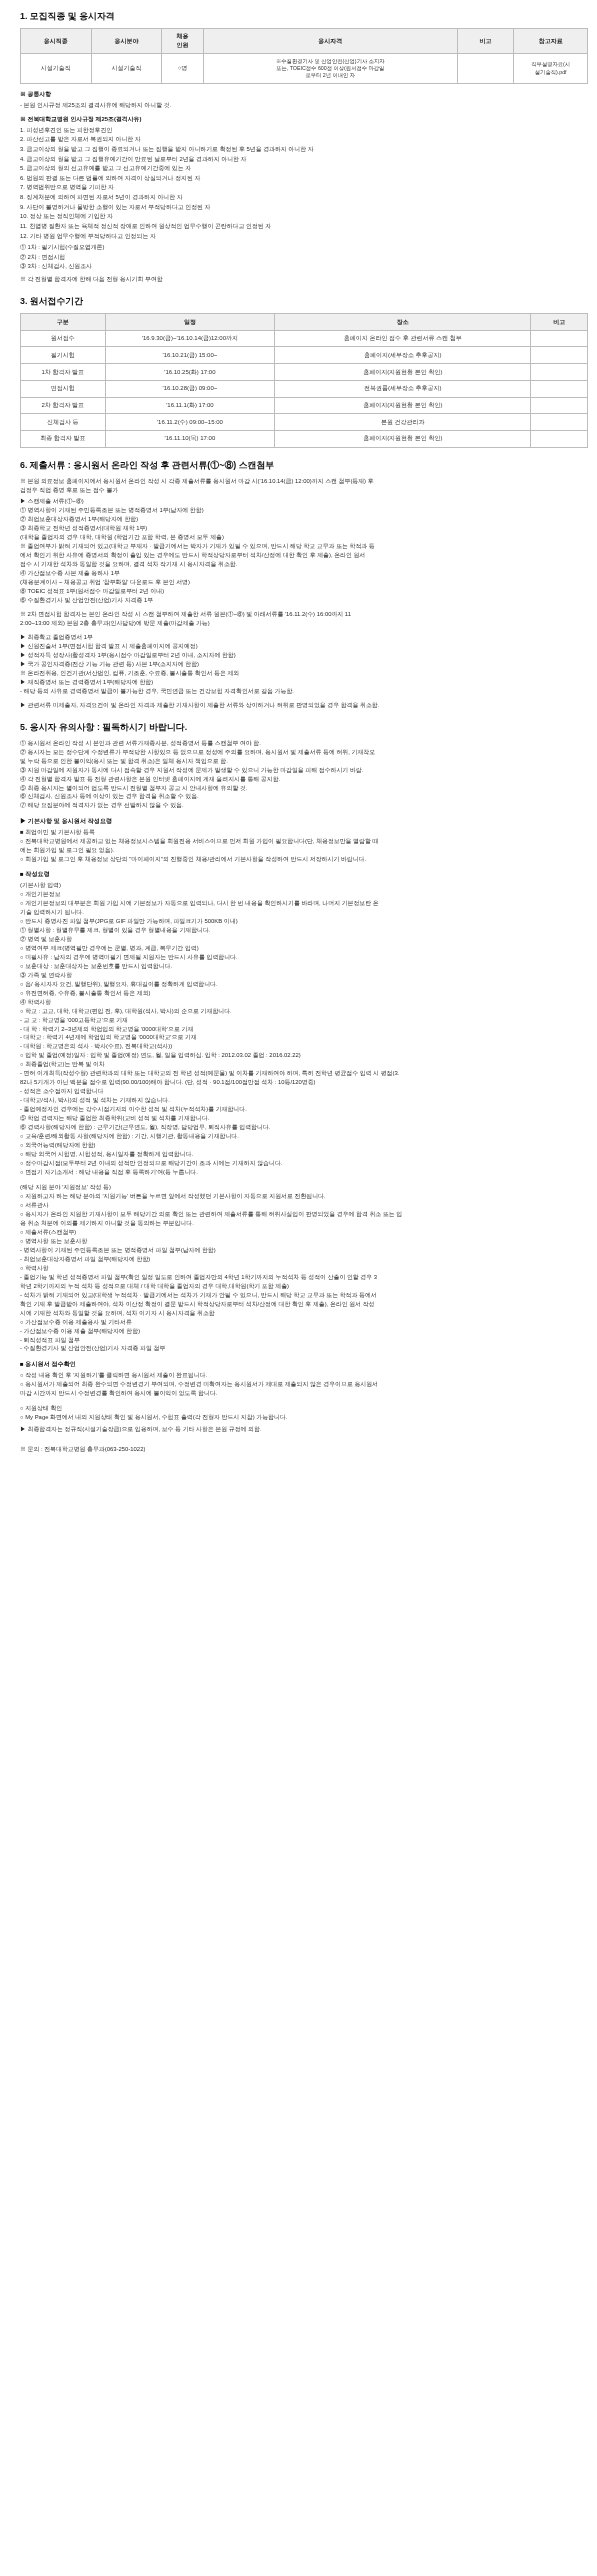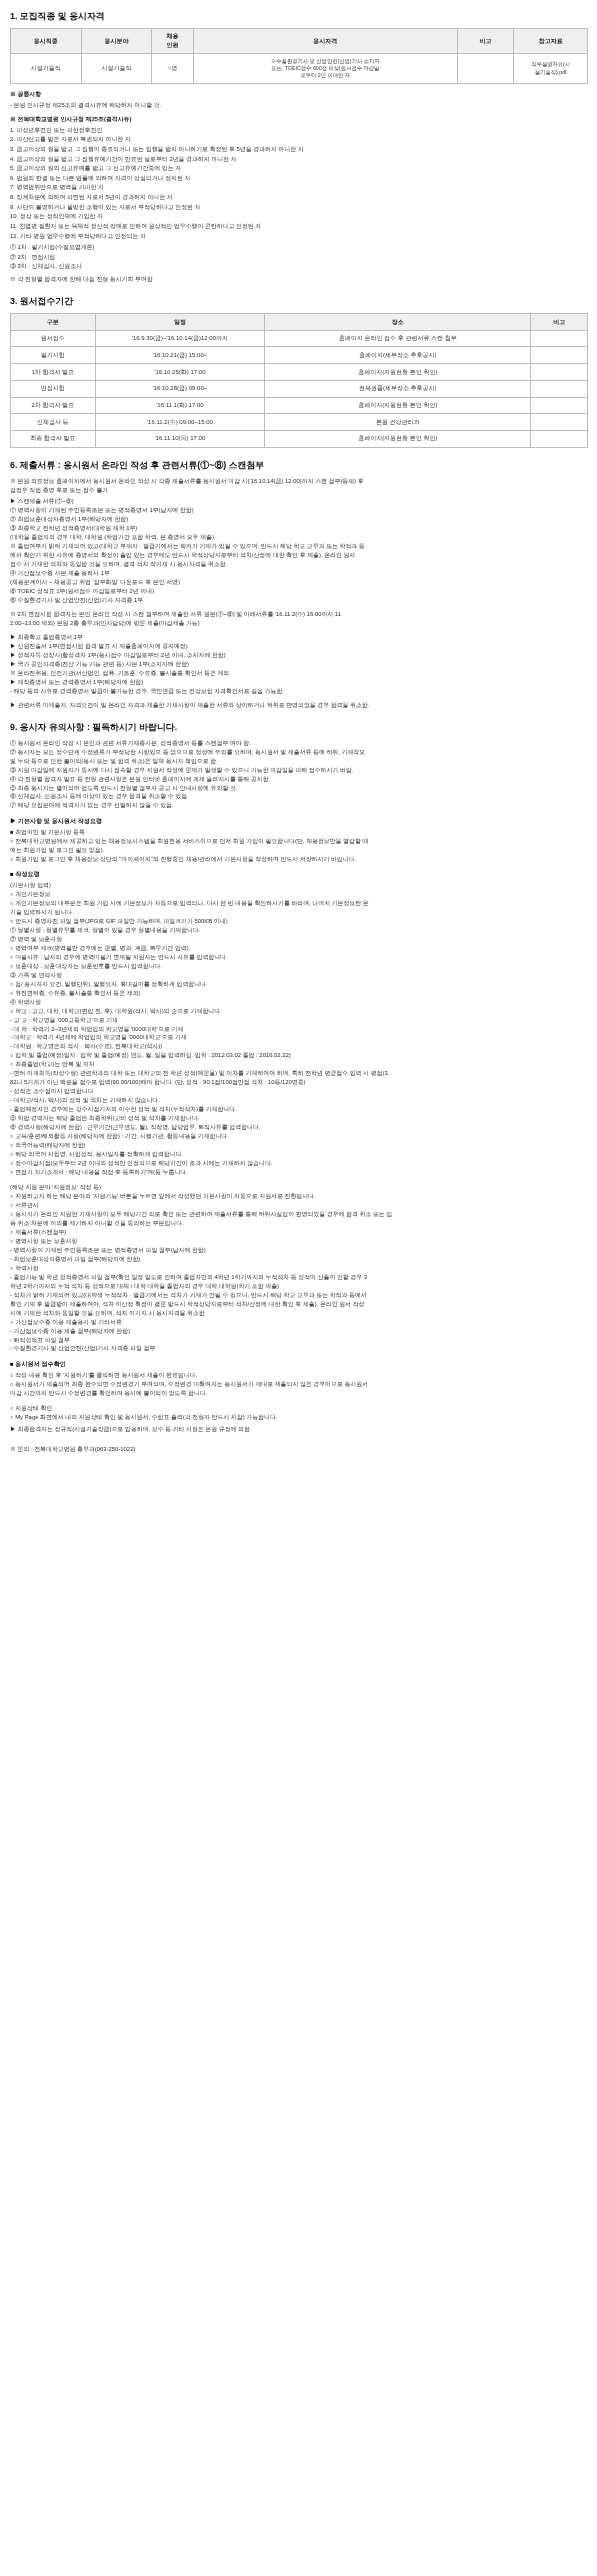--- a/index.html
+++ b/index.html
@@ -9,21 +9,21 @@
   }
   body {
     width: 598px;
     font-family: "Liberation Sans", sans-serif;
     font-size: 6.4px;
     line-height: 1.45;
     color: #222222;
   }
   .page {
     width: 598px;
-    padding: 7px 10px 21px 10px;
+    padding: 7px 10px 21px 20px;
     box-sizing: border-box;
   }
   h2.section {
     font-size: 8.9px;
     font-weight: bold;
     color: #111111;
     margin: 11.3px 0 5px 0;
   }
   h2.section.first { margin-top: 2.8px; }
   table.grid {
@@ -225,21 +225,21 @@
     <div class="line tight">▶ 국가 공인자격증(전산 기능 기능 관련 등) 사본 1부(소지자에 한함)</div>
     <div class="line tight">  ※ 온라전취용, 인건기관(서산법인, 컴퓨, 기초훈, 수료증, 불시출통 확인서 등은 제외</div>
     <div class="line tight">▶ 재직증명서 또는 경력증명서 1부(해당자에 한함)</div>
     <div class="line tight">- 해당 등의 사유로 경력증명서 발급이 불가능한 경우, 국민연금 또는 건강보험 자격확인서로 갈음 가능함.</div>
   </div>
 
   <div class="block" style="margin-top:5.7px">
     <div class="line tight">▶ 관련서류 미제출자, 자격요건이 및 온라인 자격과 제출한 기재사항이 제출한 서류와 상이하거나 허위로 판명되었을 경우 합격을 취소함.</div>
   </div>
 
-  <h2 class="section">9. 응시자 유의사항 : 필독하시기 바랍니다.</h2>
+  <h2 class="section">5. 응시자 유의사항 : 필독하시기 바랍니다.</h2>
   <div class="block">
     <div class="line tight">① 응시원서 온라인 작성 시 본인과 관련 서류가재종사분, 성적종명서 등를 스캔첨부 여야 함.</div>
     <div class="line tight">② 응시자는 모든 정수단계 수정변류가 부적당한 사항있으 등 없으므로 정성에 주의를 요하며, 응시원서 및 제출서류 등에 허위, 기재착오</div>
     <div class="line tight">  및 누락 등으로 인한 불이익(응시 또는 및 합격 취소)은 일체 응시자 책임으로 함.</div>
     <div class="line tight">③ 지원 마감일에 지원자가 동시에 다시 접속할 경우 지원서 작성에 문제가 발생할 수 있으니 가능한 마감일을 피해 접수하시기 바람.</div>
     <div class="line tight">④ 각 전형별 합격자 발표 등 전형 관련사항은 본원 인터넷 홈페이지에 게재 올려지시를 통해 공지함.</div>
     <div class="line tight">⑤ 최종 응시자는 별이되어 업도록 반드시 전형별 첨부자 공고 시 안내사항에 유의할 것.</div>
     <div class="line tight">⑥ 신체검사, 신원조사 등에 이상이 있는 경우 합격을 취소할 수 있음.</div>
     <div class="line tight">⑦ 해당 요집분야에 적격자가 없는 경우 선발하지 않을 수 있음.</div>
   </div>

